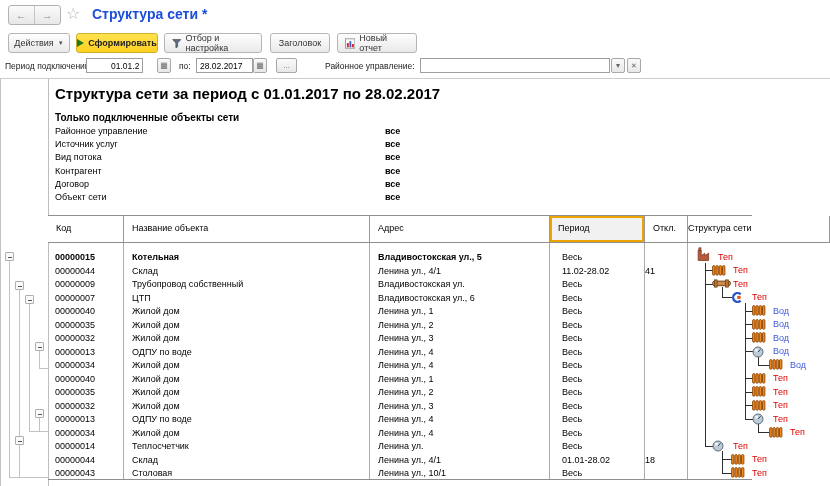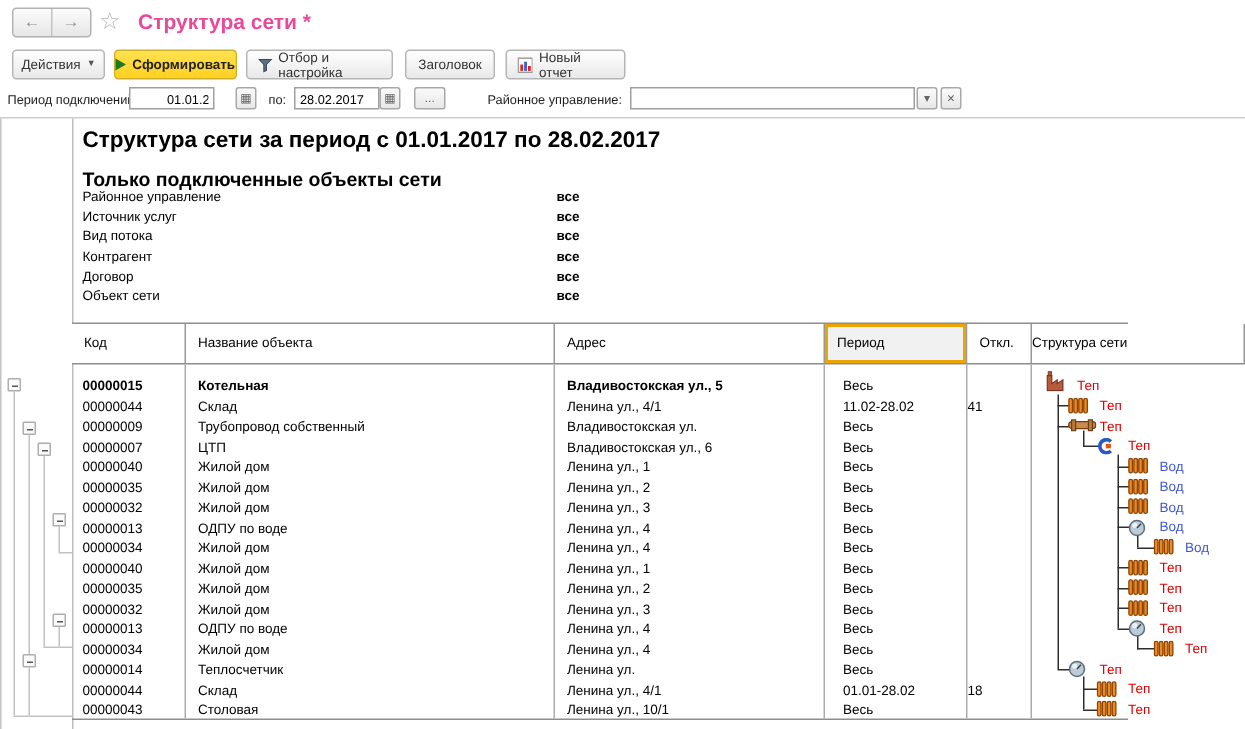--- a/index.html
+++ b/index.html
@@ -6,45 +6,45 @@
   html,body { width:830px; height:486px; }
   body { font-family:"Liberation Sans", sans-serif; background:#fff; position:relative; overflow:hidden; }
   .abs { position:absolute; }
 
   
   .navgroup { left:8px; top:5px; width:53px; height:20px; border:1px solid #b2b2b2; border-radius:3px;
               background:linear-gradient(#fbfbfb,#e7e7e7); display:flex; }
   .navbtn { width:50%; display:flex; align-items:center; justify-content:center; color:#8f8f8f; font-size:11px; }
   .navbtn:first-child { border-right:1px solid #c4c4c4; }
   .star { left:66px; top:4px; font-size:16px; color:#b4b4b4; }
-  .wtitle { left:92px; top:6px; font-size:14px; font-weight:bold; color:#ec4899; }
+  .wtitle { left:92px; top:6px; font-size:14px; font-weight:bold; color:#1d4ed8; }
 
   
   .btn { position:absolute; top:33px; height:20px; border:1px solid #b5b5b5; border-radius:3px;
          background:linear-gradient(#fefefe,#e9e9e9); color:#333; font-size:9px;
          display:flex; align-items:center; justify-content:center; gap:4px; padding:0 7px; }
   .btn .carr { font-size:6px; color:#555; }
   .btn-gen { background:linear-gradient(#ffe24f,#ffd021); border-color:#cfae2a; font-weight:bold; color:#222; }
   .play { width:0; height:0; border-left:7px solid #1d7a1d; border-top:4.5px solid transparent; border-bottom:4.5px solid transparent; }
 
   
   .flabel { position:absolute; top:61px; font-size:8.5px; color:#222; }
   .finput { position:absolute; top:58px; height:15px; border:1px solid #9f9f9f; font-size:8.5px;
             font-family:"Liberation Sans", sans-serif; padding:0 3px; color:#000; background:#fff; }
   .sqbtn { position:absolute; top:58px; height:15px; border:1px solid #a8a8a8; background:linear-gradient(#fafafa,#e8e8e8);
            font-size:8px; color:#666; display:flex; align-items:center; justify-content:center; border-radius:2px; }
   .sep { left:0; top:78px; width:830px; height:1px; background:#cccccc; }
   .vframe { top:79px; bottom:0; width:1px; background:#c3c3c3; }
 
   
   .rtitle { left:55px; top:85px; font-size:15px; font-weight:bold; color:#000; }
-  .rsub { left:55px; top:112px; font-size:13px; font-weight:bold; color:#000;text-align:center; }
+  .rsub { left:55px; top:112px; font-size:10px; font-weight:bold; color:#000;text-align:center; }
   .filters { left:55px; top:126px; width:400px; }
   .frow { position:relative; height:13.2px; font-size:9px; color:#000; }
-  .frow .fval { position:absolute; left:316px; font-weight:bold; }
+  .frow .fval { position:absolute; left:330px; font-weight:bold; }
 
   
   .table { left:48px; top:215px; width:704px; height:265px; border-top:1px solid #8e8e8e; border-bottom:1px solid #8e8e8e; }
   .hcell { position:absolute; top:0; height:26px; font-size:9px; color:#000; line-height:25px; padding-left:8px;
            border-right:1px solid #989898; background:#fff; }
   .hcell.center { padding-left:0; text-align:left; }
   .hcell.sel { background:#f1f1f1; box-shadow:inset 0 0 0 2px #eca400; }
   .hline { position:absolute; left:0; top:26px; width:782px; height:1px; background:#8e8e8e; }
   .colsep { position:absolute; top:27px; bottom:0; width:1px; background:#ababab; }
   .drow { position:absolute; left:0; width:782px; height:13.5px; display:flex; font-size:9px; color:#000; }

